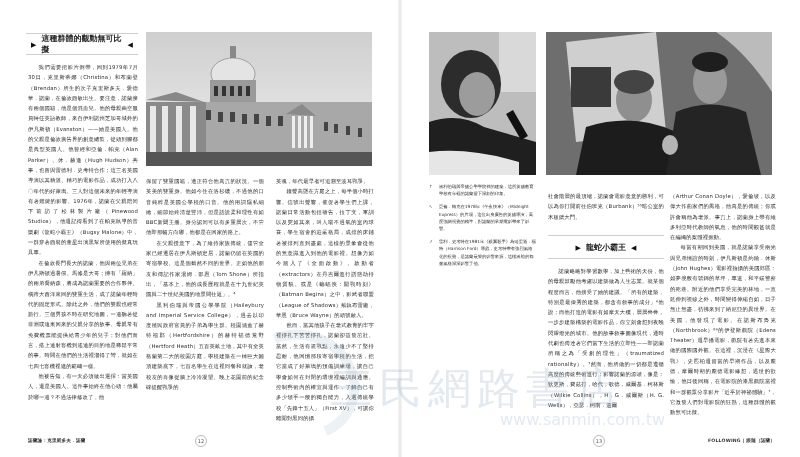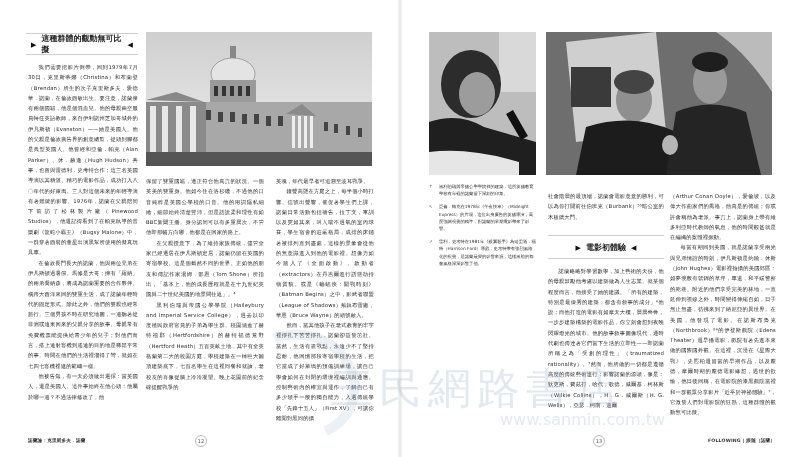--- a/index.html
+++ b/index.html
@@ -158,21 +158,21 @@
         <span class="txt">雷利．史考特在1981年《銀翼殺手》為哈里遜．福特（Harrison Ford）導戲，史考特帶有強烈風格化的視覺，是諾蘭最愛的影響來源，這樣黑暗的都會風格深深影響了他。</span>
       </div>
     </div>
 
     <div class="col" style="left:148px; top:191px; width:116px; height:32px;">
       <p class="noindent">社會階層的最頂端，諾蘭會電影意意的勝利，可以為你打開前往伯班克（Burbank）⁵⁵暗公室的木板鑲大門。</p>
     </div>
 
     <div class="section-head" style="left:148px; top:235px; width:116px; height:24px;">
       <span class="tri">▶</span>
-      <span>電影初體驗</span>
+      <span>龍蛇小霸王</span>
       <span class="tri">◀</span>
     </div>
 
     <div class="col" style="left:148px; top:266px; width:116px; height:160px;">
       <p>諾蘭略略對學習數學，加上藝術的天份，他的母親鼓勵他考慮以建築做為人生志業。就某個程度而言，他接受了她的建議。「所有的建築，特別是最優秀的建築，都含有敘事的成分」⁶他說；而他打造的電影有如摩天大樓，層層疊疊，一步步建築構築的電影作品，你立刻會想到夜晚閃耀燈光的城市。他的故事敘事圖像現代，通時代劇也傳達著它們當下生活的立即性——即諾蘭所稱之為「受創的理性」（traumatized rationality）。⁷然而，他所做的一切都是遵循高度的傳統藝術進行：影響諾蘭的源頭，像是：狄更斯，費茲打，哈代，歌德，威爾基．柯林斯（Wilkie Collins），H．G．威爾斯（H. G. Wells），亞瑟．柯南．道爾</p>
     </div>
 
     <div class="col" style="left:270px; top:191px; width:106px; height:235px;">
       <p class="noindent">（Arthur Conan Doyle），愛倫坡，以及偉大作曲家們的風格，他真是的傳統；你或許會稱他為老派。事實上，諾蘭身上帶有維多利亞時代教師的氣息，他的時間觀甚就是在編織的案體裡振動。</p>
       <p>每當有期回到美國，就是諾蘭享受兩光與兄弟情誼的時刻，伊凡斯頓是約翰．休斯（John Hughes）電影裡拍攝的美國郊區：如夢境般有鬆錦的草坪，車道，和平緩警察的死巷。附近的他們享受完美的林地，一直延伸到視線之外，時間變得伸縮自如，日子無止無盡，彷彿來到了納尼亞的異世界。在美國，他發現了電影。在諾斯布魯克（Northbrook）⁸⁶的伊登斯戲院（Edens Theater）週早播電影，戲院有著先進本來做的國際國外觀。在這裡，沉浸在《星際大戰》，史匹柏還留當的早期作品，以及龐德，摩爾時期的龐德電影緣想，遇世的歡愉，他日後回稱，在電影院的漆黑戲院當裡和一群觀眾分享影片「近乎於神祕體驗」⁷，它激發人們對電影院的狂熱，這種群體的觀動無可比擬。</p>

